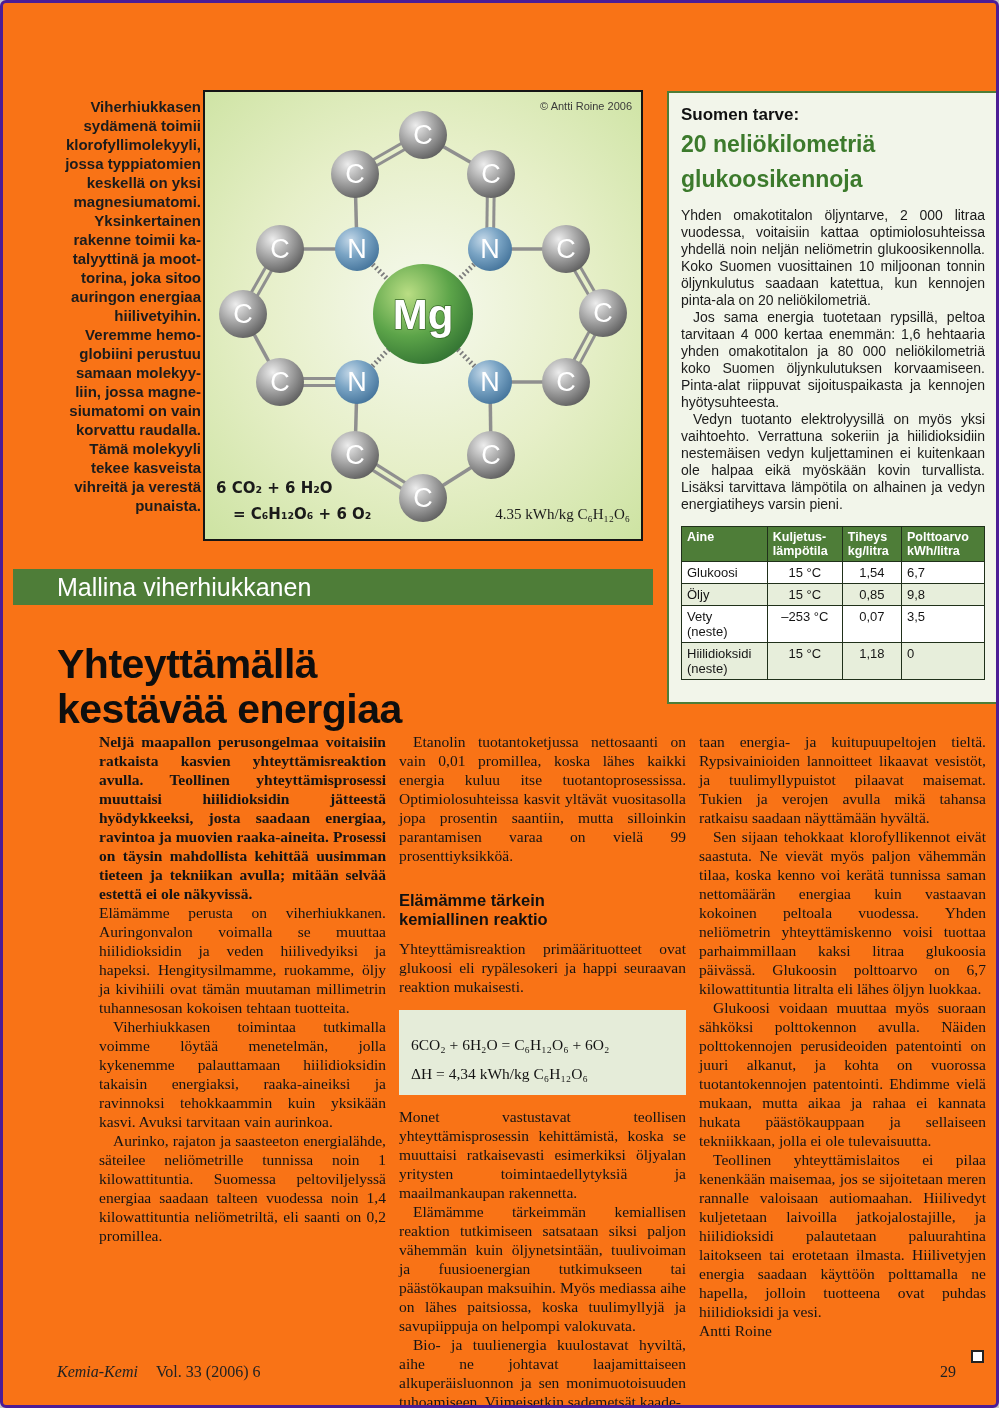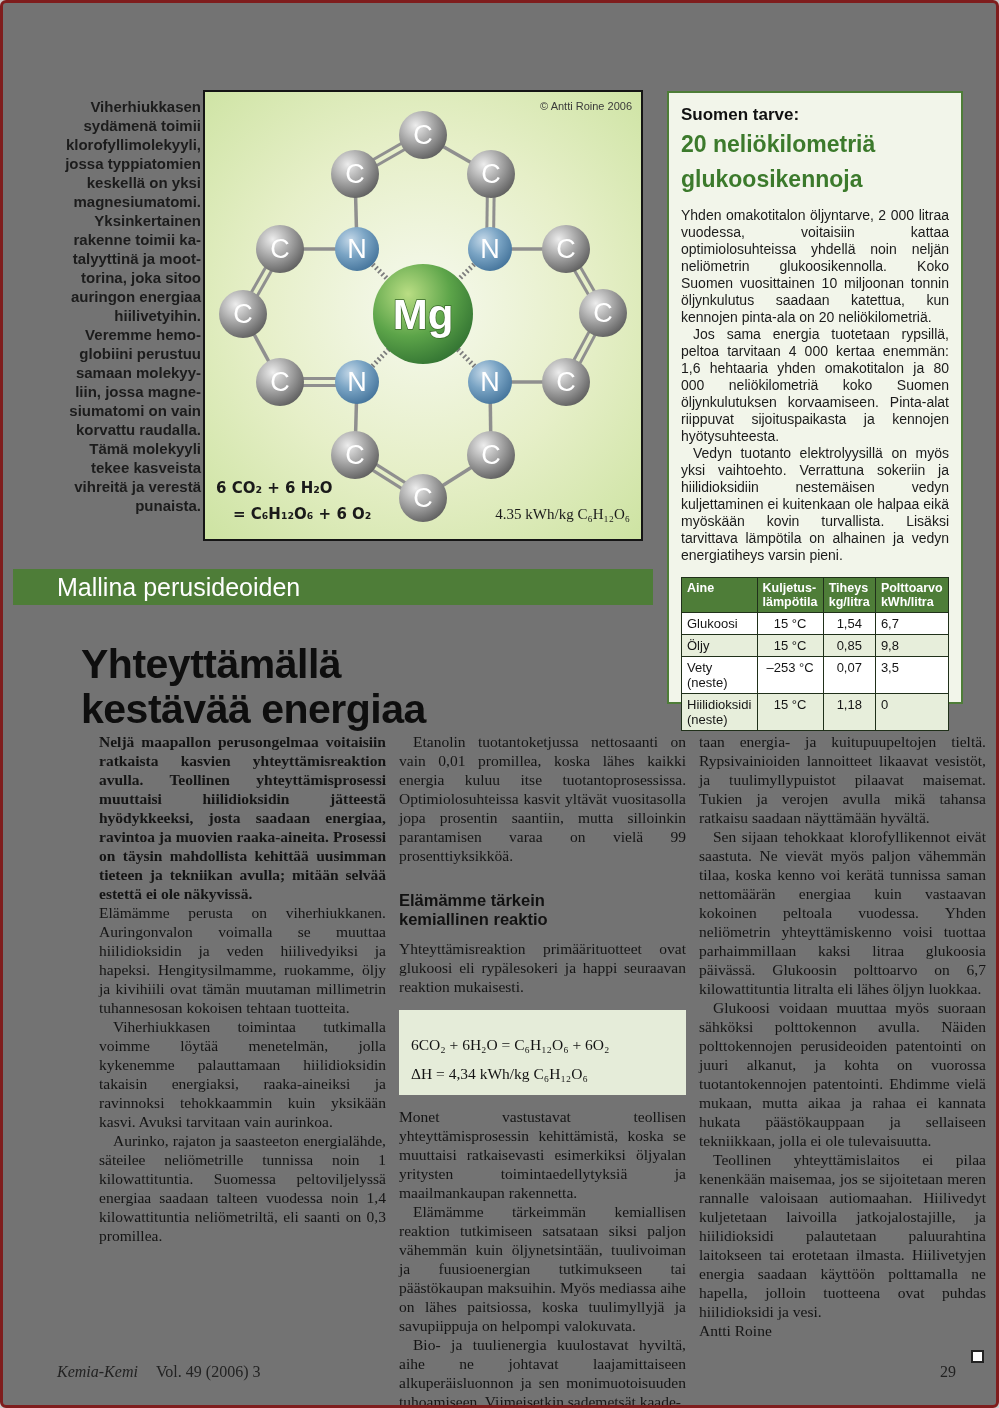--- a/index.html
+++ b/index.html
@@ -7,21 +7,21 @@
     --title-green:#3c7a2c;
     --infobox-bg:#f2f5ea;
     --formula-bg:#e5ecd9;
     --table-alt-row:#e7eedb;
     --diagram-bg-edge:#cde3a2;
     --diagram-bg-center:#f6f9ee;
   }
   html,body{margin:0;padding:0;background:#c9c9c9;}
   .page{
     position:relative;width:999px;height:1408px;box-sizing:border-box;
-    background:#737373;border:3px solid #7f1d1d;border-radius:6px;overflow:hidden;
+    background:#f97316;border:3px solid #4c1d95;border-radius:6px;overflow:hidden;
     font-family:"Liberation Sans",sans-serif;color:#1a1a1a;
   }
   .preline{white-space:pre-line;}
 
   
   .sidebar-note{
     position:absolute;left:38px;top:94px;width:160px;
     font-weight:bold;font-size:15px;line-height:19px;text-align:right;color:#1c1c1c;
   }
 
@@ -36,21 +36,21 @@
     position:absolute;left:11px;top:7px;font-weight:bold;font-style:italic;
     font-size:19px;line-height:21px;color:#111;
   }
   .diagram-copyright{position:absolute;right:9px;top:8px;font-size:11px;color:#3a3a3a;}
   .diagram-eq1{position:absolute;left:11px;bottom:42px;font-weight:bold;font-size:15px;font-family:"DejaVu Sans",sans-serif;}
   .diagram-eq2{position:absolute;left:28px;bottom:16px;font-weight:bold;font-size:15px;font-family:"DejaVu Sans",sans-serif;}
   .diagram-energy{position:absolute;right:11px;bottom:16px;font-size:15px;font-family:Liberation Serif, serif;}
 
   
   .infobox{
-    position:absolute;left:664px;top:88px;width:296px;height:613px;box-sizing:border-box;
+    position:absolute;left:664px;top:88px;width:332px;height:613px;box-sizing:border-box;
     border:2px solid var(--accent-green);background:var(--infobox-bg);
     padding:12px 12px 10px 12px;
   }
   .infobox-kicker{font-weight:bold;font-size:17px;margin:0 0 2px 0;color:#111;}
   .infobox-title{font-weight:bold;font-size:23px;line-height:35px;color:var(--title-green);margin:0 0 10px 0;}
   .infobox-body p{font-size:14px;line-height:17px;text-align:justify;margin:0;color:#1b1b1b;}
   .infobox-body p.indent{text-indent:12px;}
   .infobox-table{width:100%;border-collapse:collapse;margin-top:13px;background:#fff;}
   .infobox-table th{
     background:var(--accent-green);color:#fff;font-weight:bold;font-size:12.5px;line-height:14px;
@@ -63,21 +63,21 @@
   .infobox-table tr.alt td{background:var(--table-alt-row);}
   .infobox-table td.c{text-align:center;}
 
   
   .section-banner{
     position:absolute;left:10px;top:566px;width:640px;height:36px;box-sizing:border-box;
     background:var(--accent-green);color:#fff;font-size:25px;line-height:36px;padding-left:44px;
   }
   .headline{
     position:absolute;left:54px;top:612px;width:600px;
-    font-weight:bold;font-size:41px;line-height:45px;letter-spacing:-0.5px;color:#0e0e0e;margin-left:24px;
+    font-weight:bold;font-size:41px;line-height:45px;letter-spacing:-0.5px;color:#0e0e0e;
   }
 
   
   .columns{
     position:absolute;left:54px;top:729px;width:899px;
     display:grid;grid-template-columns:287px 287px 287px;column-gap:13px;margin-left:42px;
   }
   .lead{
     font-weight:bold;font-size:17px;line-height:20.8px;color:#222;margin:0 0 10px 0;text-align:left;
   }
@@ -298,32 +298,32 @@
             <td>Hiilidioksidi
 (neste)</td>
             <td class="c">15 °C</td>
             <td class="c">1,18</td>
             <td>0</td>
           </tr>
         </tbody>
     </table>
   </div>
 
-  <div class="section-banner">Mallina perusideoiden</div>
+  <div class="section-banner">Mallina viherhiukkanen</div>
   <h1 class="headline preline">Yhteyttämällä
 kestävää energiaa</h1>
 
   <div class="columns">
 
     <div class="column serif">
       <p class="lead">Neljä maapallon perusongelmaa voitaisiin ratkaista kasvien yhteyttämisreaktion avulla. Teollinen yhteyttämisprosessi muuttaisi hiilidioksidin jätteestä hyödykkeeksi, josta saadaan energiaa, ravintoa ja muovien raaka-aineita. Prosessi on täysin mahdollista kehittää uusimman tieteen ja tekniikan avulla; mitään selvää estettä ei ole näkyvissä.</p>
       <div>
           <p>Elämämme perusta on viherhiukkanen. Auringonvalon voimalla se muuttaa hiilidioksidin ja veden hiilivedyiksi ja hapeksi. Hengitysilmamme, ruokamme, öljy ja kivihiili ovat tämän muutaman millimetrin tuhannesosan kokoisen tehtaan tuotteita.</p>
           <p class="indent">Viherhiukkasen toimintaa tutkimalla voimme löytää menetelmän, jolla kykenemme palauttamaan hiilidioksidin takaisin energiaksi, raaka-aineiksi ja ravinnoksi tehokkaammin kuin yksikään kasvi. Avuksi tarvitaan vain aurinkoa.</p>
-          <p class="indent">Aurinko, rajaton ja saasteeton energialähde, säteilee neliömetrille tunnissa noin 1 kilowattituntia. Suomessa peltoviljelyssä energiaa saadaan talteen vuodessa noin 1,4 kilowattituntia neliömetriltä, eli saanti on 0,3 promillea.</p>
+          <p class="indent">Aurinko, rajaton ja saasteeton energialähde, säteilee neliömetrille tunnissa noin 1 kilowattituntia. Suomessa peltoviljelyssä energiaa saadaan talteen vuodessa noin 1,4 kilowattituntia neliömetriltä, eli saanti on 0,2 promillea.</p>
         </div>
     </div>
 
     <div class="column serif">
       <div>
           <p class="indent">Etanolin tuotantoketjussa nettosaanti on vain 0,01 promillea, koska lähes kaikki energia kuluu itse tuotantoprosessissa. Optimiolosuhteissa kasvit yltävät vuositasolla jopa prosentin saantiin, mutta silloinkin parantamisen varaa on vielä 99 prosenttiyksikköä.</p>
         </div>
       <h2 class="subhead preline">Elämämme tärkein
 kemiallinen reaktio</h2>
       <div>
@@ -348,18 +348,18 @@
           <p class="indent">Teollinen yhteyttämislaitos ei pilaa kenenkään maisemaa, jos se sijoitetaan meren rannalle valoisaan autiomaahan. Hiilivedyt kuljetetaan laivoilla jatkojalostajille, ja hiilidioksidi palautetaan paluurahtina laitokseen tai erotetaan ilmasta. Hiilivetyjen energia saadaan käyttöön polttamalla ne hapella, jolloin tuotteena ovat puhdas hiilidioksidi ja vesi.</p>
         </div>
       <p class="byline">Antti Roine</p>
       <div class="endmark"></div>
     </div>
 
   </div>
 
   <div class="footer">
     <div>
-      <span class="journal">Kemia-Kemi</span><span>Vol. 49 (2006) 3</span>
+      <span class="journal">Kemia-Kemi</span><span>Vol. 33 (2006) 6</span>
     </div>
     <div>29</div>
   </div>
 
 </div>
 
 </body></html>

